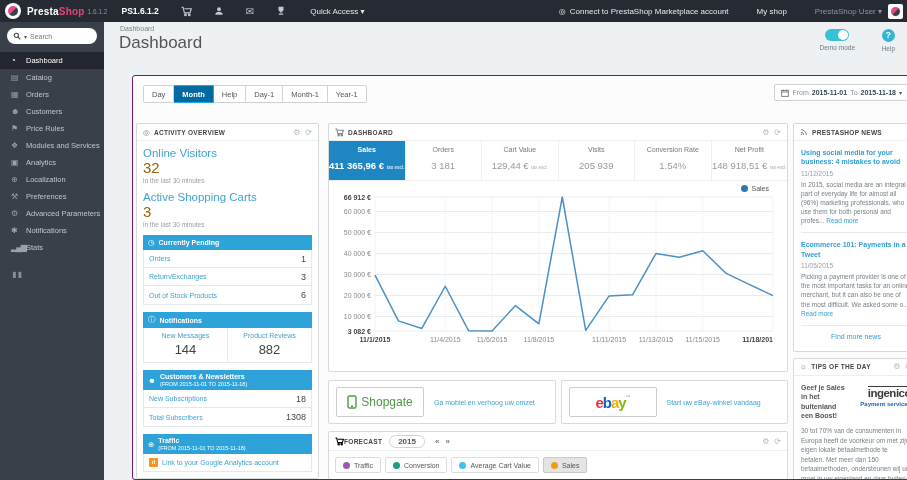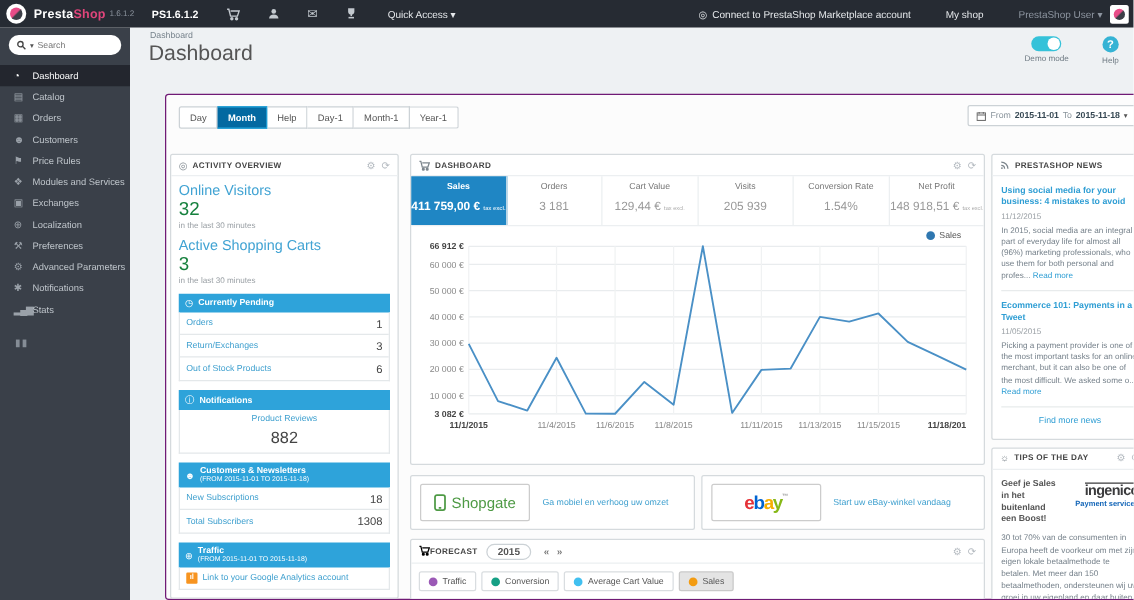--- a/index.html
+++ b/index.html
@@ -78,21 +78,21 @@
   .p-head .ph-ico { color:#7d868d; font-size:8px; margin-right:4px; display:flex; }
   .p-title { font-size:6.5px; font-weight:bold; color:#444; letter-spacing:.3px; }
   .p-tools { margin-left:auto; display:flex; gap:5px; color:#b4bac0; font-size:8px; }
   .p-tools span { cursor:pointer; }
 
   
   .col-left { position:absolute; left:3px; top:47px; width:183px; }
   .act-body { padding:6px; }
   .kpi-row { display:flex; justify-content:space-between; align-items:flex-start;flex-direction:column; }
   .kpi-label { font-size:11.5px; color:#41a3d3; cursor:pointer; }
-  .kpi-value { font-size:15px; color:#15803d; }
+  .kpi-value { font-size:15px; color:#a16207; }
   .kpi-sub { font-size:6.5px; color:#9aa0a5; margin:1px 0 7px 0; }
   .sec-head { background:#2ea3da; color:#fff; padding:3px 5px 3px 5px; font-size:7px; font-weight:bold;
               display:flex; align-items:center; gap:4px; margin-top:7px; }
   .sec-head .sh-ico { font-size:7.5px; font-weight:normal; }
   .sec-sub { display:block; font-size:5.5px; font-weight:normal; margin-top:1px; }
   .tbl { border:1px solid #e4e8ea; border-top:0; }
   .tbl-row { display:flex; justify-content:space-between; align-items:center; height:18px; padding:0 5px;
              border-bottom:1px solid #e4e8ea; cursor:pointer; }
   .tbl-row:last-child { border-bottom:0; }
   .tbl-row .t-label { font-size:7px; color:#3fa0cf; }
@@ -239,21 +239,21 @@
       <div class="nav-item">
           <span class="nav-ico">⚑</span>
           <span>Price Rules</span>
         </div>
       <div class="nav-item">
           <span class="nav-ico">❖</span>
           <span>Modules and Services</span>
         </div>
       <div class="nav-item">
           <span class="nav-ico">▣</span>
-          <span>Exchanges</span>
+          <span>Analytics</span>
         </div>
       <div class="nav-item">
           <span class="nav-ico">⊕</span>
           <span>Localization</span>
         </div>
       <div class="nav-item">
           <span class="nav-ico">⚒</span>
           <span>Preferences</span>
         </div>
       <div class="nav-item">
@@ -348,20 +348,24 @@
                   <span class="t-value">6</span>
                 </div>
             </div>
 
             <div class="sec-head">
               <span class="sh-ico">ⓘ</span>
               <span>Notifications</span>
             </div>
             <div class="notif-grid">
               <div class="notif-cell">
+                  <div class="n-label">New Messages</div>
+                  <div class="n-value">144</div>
+                </div>
+              <div class="notif-cell">
                   <div class="n-label">Product Reviews</div>
                   <div class="n-value">882</div>
                 </div>
             </div>
 
             <div class="sec-head">
               <span class="sh-ico">☻</span>
               <span><span>Customers &amp; Newsletters</span><span class="sec-sub">(FROM 2015-11-01 TO 2015-11-18)</span></span>
             </div>
             <div class="tbl">
@@ -399,21 +403,21 @@
             </span>
             <span class="p-title">DASHBOARD</span>
             <span class="p-tools">
                 <span>⚙</span>
                 <span>⟳</span>
               </span>
           </div>
           <div class="metrics">
             <div class="metric active">
                 <div class="m-label">Sales</div>
-                <div class="m-value"><span>411 759,00 €</span> <span class="m-suffix">tax excl.</span></div>
+                <div class="m-value"><span>411 365,96 €</span> <span class="m-suffix">tax excl.</span></div>
               </div>
             <div class="metric">
                 <div class="m-label">Orders</div>
                 <div class="m-value"><span>3 181</span></div>
               </div>
             <div class="metric">
                 <div class="m-label">Cart Value</div>
                 <div class="m-value"><span>129,44 €</span> <span class="m-suffix">tax excl.</span></div>
               </div>
             <div class="metric">

